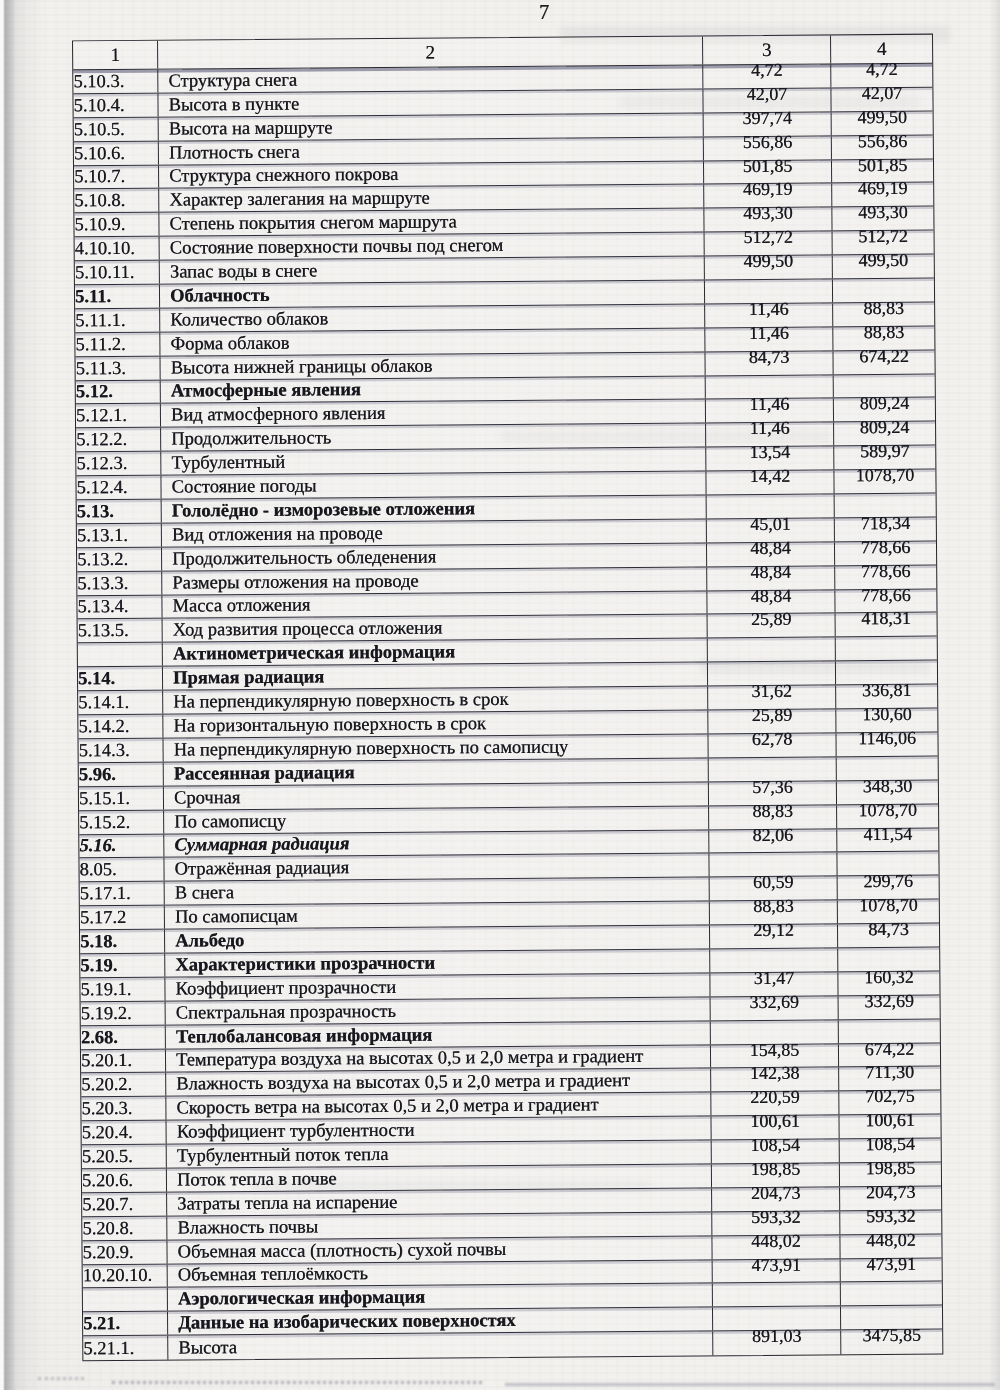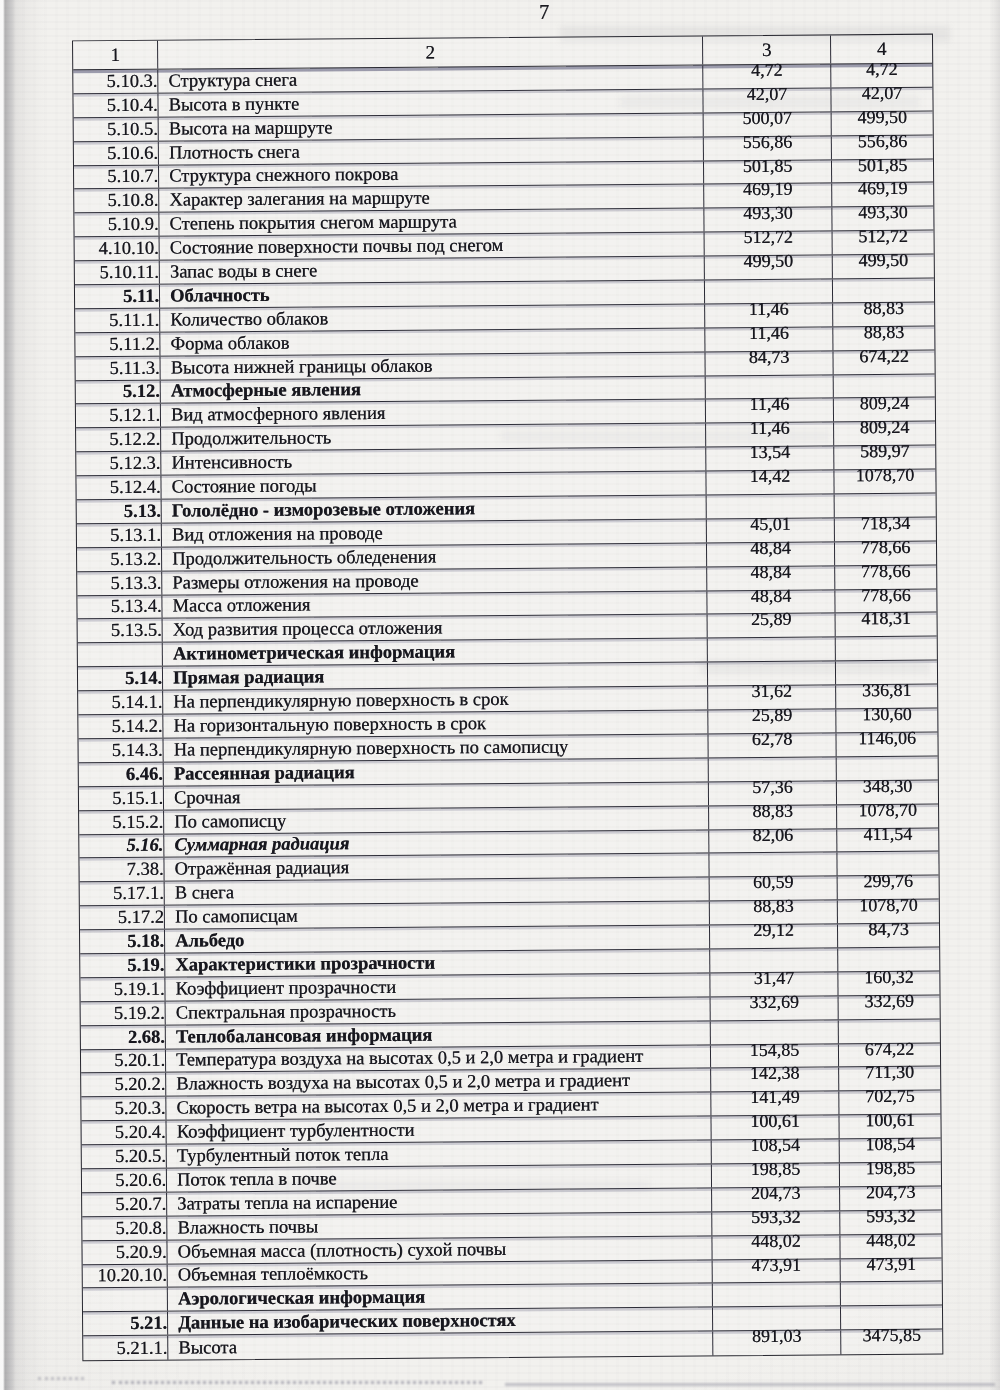--- a/index.html
+++ b/index.html
@@ -64,21 +64,21 @@
     box-shadow:0 2.4px 0 rgba(55,55,95,0.20);
   }
   .row:last-child { border-bottom:none; box-shadow:none; }
   .row.header {
     height:29px;
     border-bottom:1.6px solid #26262e;
     box-shadow:0 3px 0 rgba(50,50,90,0.45);
   }
   .c { border-right:1.4px solid #2b2b36; display:flex; overflow:visible; }
   .c:last-child { border-right:none; }
-  .c1 { width:85px;  justify-content:flex-end; align-items:flex-end; padding-bottom:2px; }
+  .c1 { width:85px;  justify-content:flex-start; align-items:flex-end; padding-bottom:2px; }
   .c2 { width:545px; align-items:flex-end; padding:0 2px 2px 10px; }
   .c3 { width:128px; justify-content:center; align-items:flex-start; }
   .c4 { flex:1;      justify-content:center; align-items:flex-start; }
   .header .c { align-items:center !important; justify-content:center; padding:0; }
 
   .num, .lbl {
     font-size:18.5px; line-height:19px; color:#17171e; white-space:nowrap;
     text-shadow:0.35px 0 0 rgba(23,23,30,0.8);
   }
   .val {
@@ -166,21 +166,21 @@
           </div>
   </div>
         <div class="row normal">
     <div class="c c1">
             <span class="num">5.10.5.</span>
           </div>
     <div class="c c2">
             <span class="lbl">Высота на маршруте</span>
           </div>
     <div class="c c3">
-            <span class="val">500,07</span>
+            <span class="val">397,74</span>
           </div>
     <div class="c c4">
             <span class="val">499,50</span>
           </div>
   </div>
         <div class="row normal">
     <div class="c c1">
             <span class="num">5.10.6.</span>
           </div>
     <div class="c c2">
@@ -359,21 +359,21 @@
           </div>
     <div class="c c4">
             <span class="val">809,24</span>
           </div>
   </div>
         <div class="row normal">
     <div class="c c1">
             <span class="num">5.12.3.</span>
           </div>
     <div class="c c2">
-            <span class="lbl">Интенсивность</span>
+            <span class="lbl">Турбулентный</span>
           </div>
     <div class="c c3">
             <span class="val">13,54</span>
           </div>
     <div class="c c4">
             <span class="val">589,97</span>
           </div>
   </div>
         <div class="row normal">
     <div class="c c1">
@@ -538,21 +538,21 @@
           </div>
     <div class="c c3">
             <span class="val">62,78</span>
           </div>
     <div class="c c4">
             <span class="val">1146,06</span>
           </div>
   </div>
         <div class="row bold">
     <div class="c c1">
-            <span class="num">6.46.</span>
+            <span class="num">5.96.</span>
           </div>
     <div class="c c2">
             <span class="lbl">Рассеянная радиация</span>
           </div>
     <div class="c c3">
             <span class="val"></span>
           </div>
     <div class="c c4">
             <span class="val"></span>
           </div>
@@ -594,21 +594,21 @@
           </div>
     <div class="c c3">
             <span class="val">82,06</span>
           </div>
     <div class="c c4">
             <span class="val">411,54</span>
           </div>
   </div>
         <div class="row normal">
     <div class="c c1">
-            <span class="num">7.38.</span>
+            <span class="num">8.05.</span>
           </div>
     <div class="c c2">
             <span class="lbl">Отражённая радиация</span>
           </div>
     <div class="c c3">
             <span class="val"></span>
           </div>
     <div class="c c4">
             <span class="val"></span>
           </div>
@@ -740,21 +740,21 @@
           </div>
   </div>
         <div class="row normal">
     <div class="c c1">
             <span class="num">5.20.3.</span>
           </div>
     <div class="c c2">
             <span class="lbl">Скорость ветра на высотах 0,5 и 2,0 метра и градиент</span>
           </div>
     <div class="c c3">
-            <span class="val">141,49</span>
+            <span class="val">220,59</span>
           </div>
     <div class="c c4">
             <span class="val">702,75</span>
           </div>
   </div>
         <div class="row normal">
     <div class="c c1">
             <span class="num">5.20.4.</span>
           </div>
     <div class="c c2">

